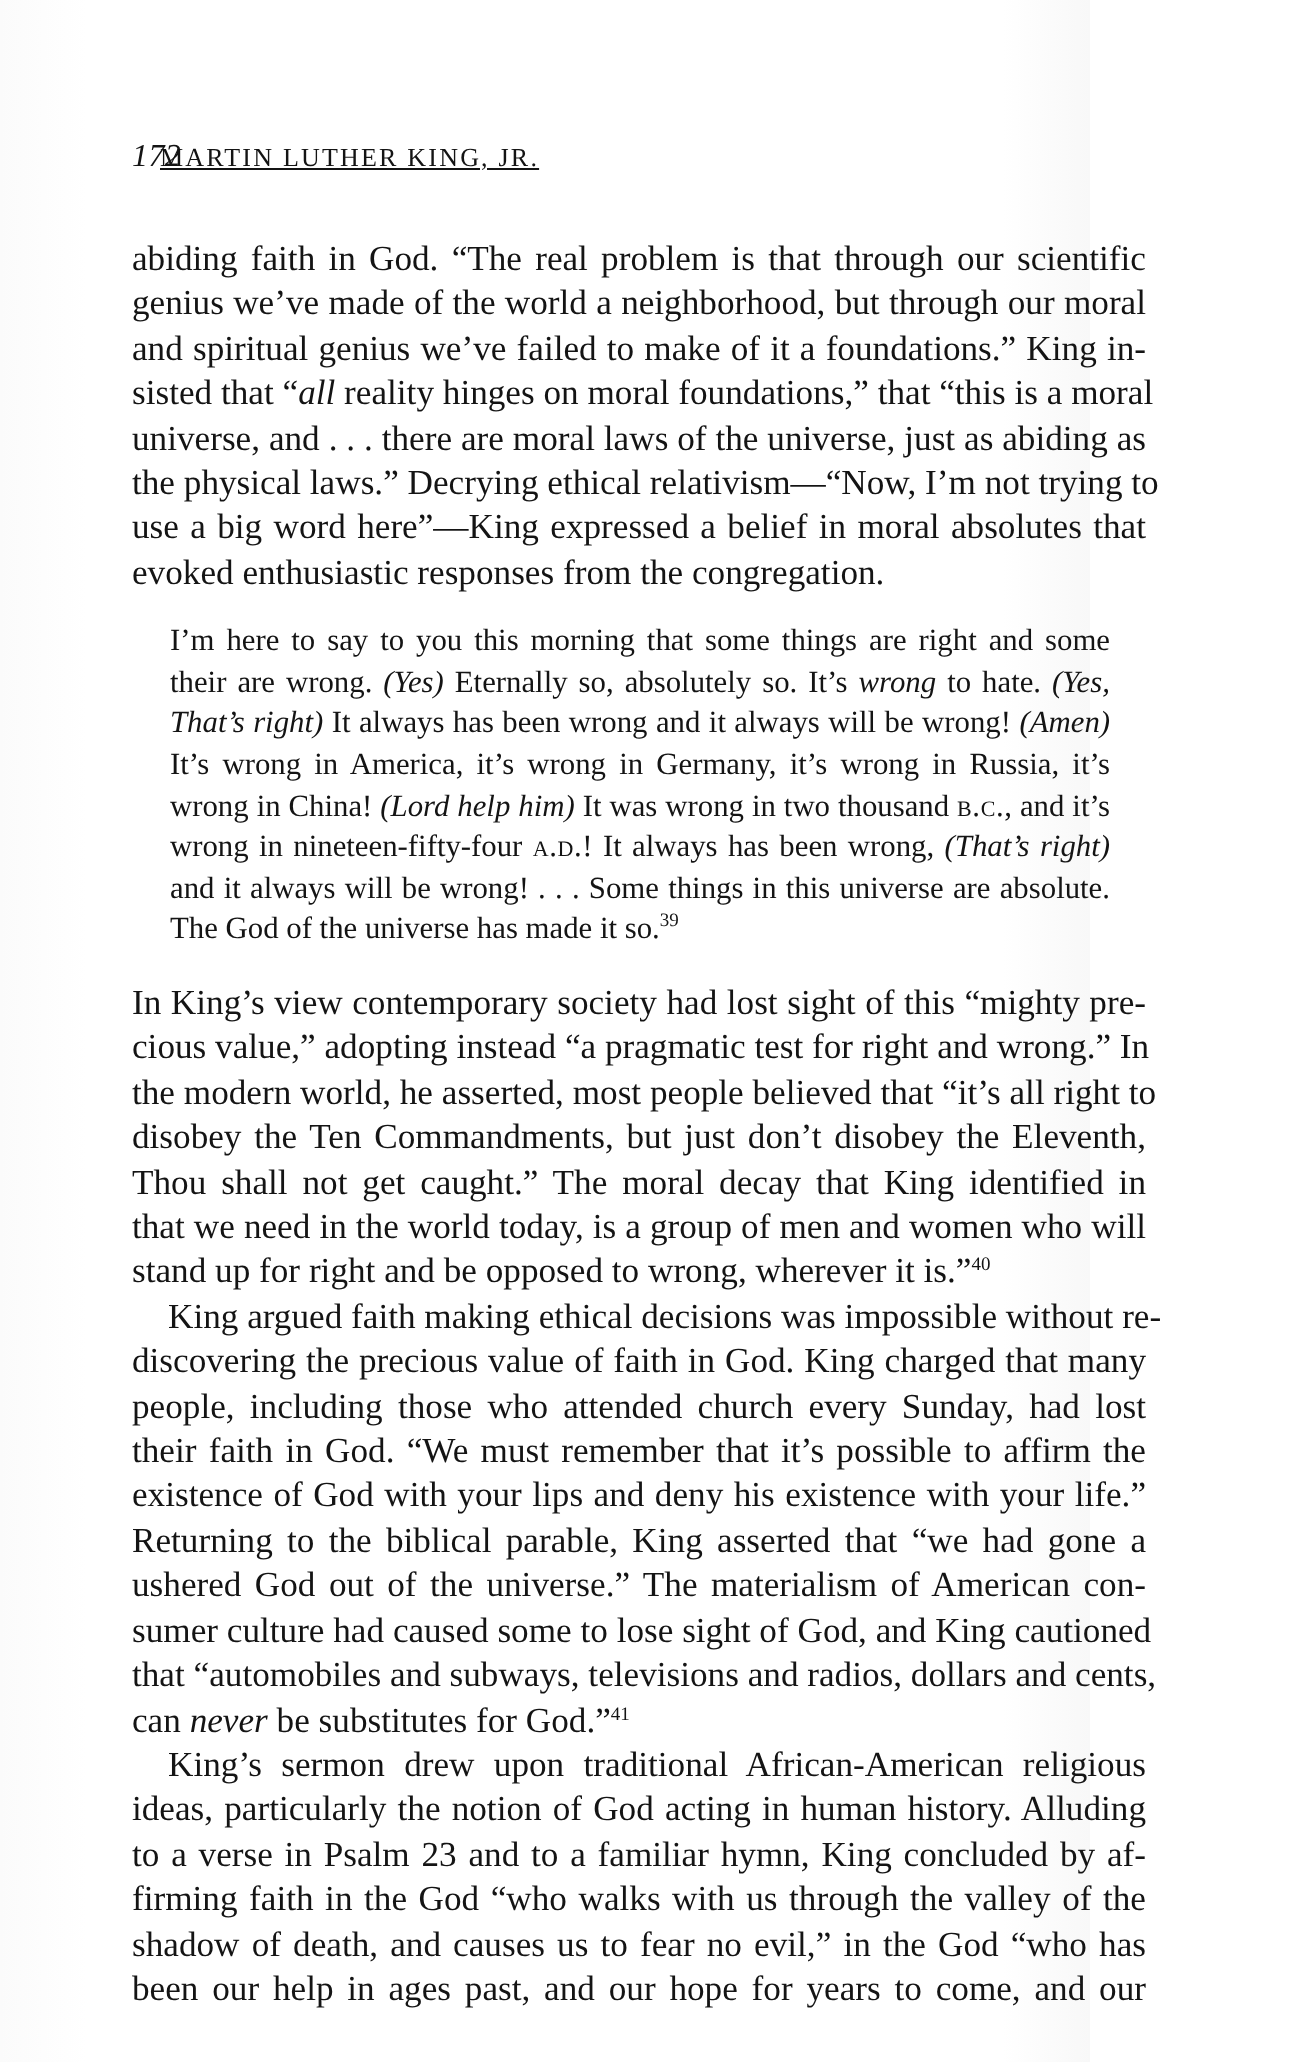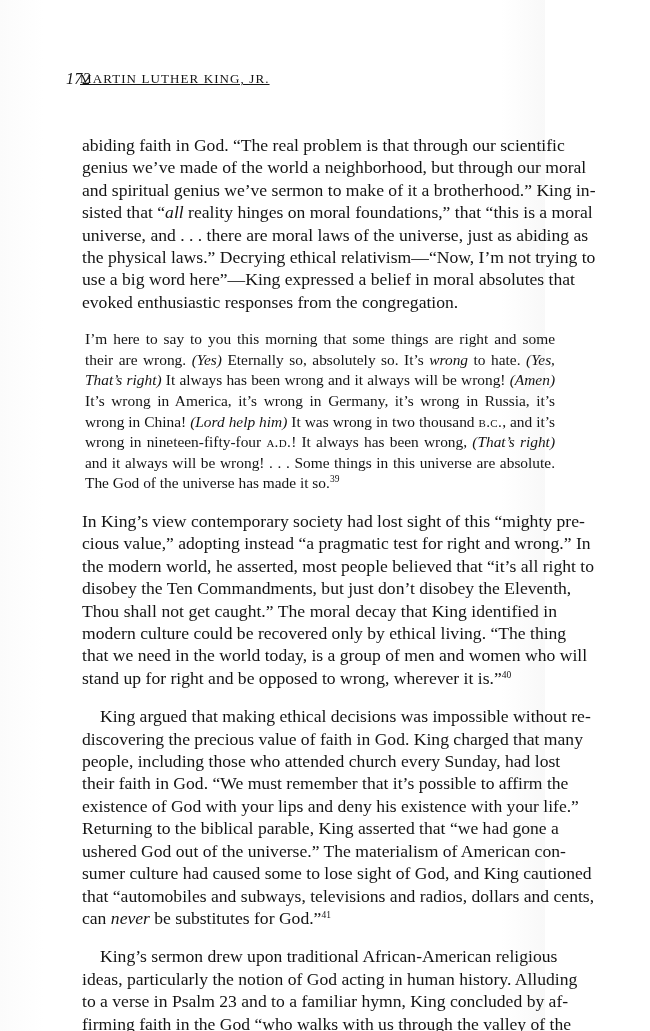--- a/index.html
+++ b/index.html
@@ -24,21 +24,21 @@
   }
   .head-title {
     position: absolute; left: 0; right: 0; top: 1px; text-align: left;
     font-size: 13px; letter-spacing: 1.1px; padding-left: 14px; text-decoration: underline;
   }
   .text-block {
     position: absolute; left: 66px; top: 118px; width: 507px;
     font-size: 17.6px; line-height: 22.4px;
     text-align: justify; hyphens: manual;
   }
-  .text-block p { margin: 16px; }
+  .text-block p { margin: 0; }
   .line { display: block; text-align: justify; text-align-last: justify; white-space: nowrap; }
   .line.last { text-align-last: left; }
   .indent { text-indent: 18px; }
   .blockquote {
     margin: 14px 18px 14px 19px !important;
     font-size: 15.4px; line-height: 20.6px;
   }
   sup { font-size: 9.5px; line-height: 0; vertical-align: 6px; }
   .sc { font-variant: small-caps; letter-spacing: 0.3px; margin-top: 43px; }
   i { font-style: italic; }
@@ -51,21 +51,21 @@
   <div class="running-head">
     <span class="folio">172</span>
     <span class="head-title">MARTIN LUTHER KING, JR.</span>
   </div>
 
   <div class="text-block">
 
     <p>
       <span class="line">abiding faith in God. “The real problem is that through our scientific</span>
       <span class="line">genius we’ve made of the world a neighborhood, but through our moral</span>
-      <span class="line">and spiritual genius we’ve sermon to make of it a brotherhood.” King in-</span>
+      <span class="line">and spiritual genius we’ve failed to make of it a foundations.” King in-</span>
       <span class="line"><span>sisted that “</span><i>all</i><span> reality hinges on moral foundations,” that “this is a moral</span></span>
       <span class="line">universe, and . . . there are moral laws of the universe, just as abiding as</span>
       <span class="line">the physical laws.” Decrying ethical relativism—“Now, I’m not trying to</span>
       <span class="line">use a big word here”—King expressed a belief in moral absolutes that</span>
       <span class="line last">evoked enthusiastic responses from the congregation.</span>
     </p>
 
     <p class="blockquote">
       <span class="line">I’m here to say to you this morning that some things are right and some</span>
       <span class="line"><span>their are wrong. </span><i>(Yes)</i><span> Eternally so, absolutely so. It’s </span><i>wrong</i><span> to hate. </span><i>(Yes,</i></span>
@@ -76,27 +76,26 @@
       <span class="line">and it always will be wrong! . . . Some things in this universe are absolute.</span>
       <span class="line last"><span>The God of the universe has made it so.</span><sup>39</sup></span>
     </p>
 
     <p>
       <span class="line">In King’s view contemporary society had lost sight of this “mighty pre-</span>
       <span class="line">cious value,” adopting instead “a pragmatic test for right and wrong.” In</span>
       <span class="line">the modern world, he asserted, most people believed that “it’s all right to</span>
       <span class="line">disobey the Ten Commandments, but just don’t disobey the Eleventh,</span>
       <span class="line">Thou shall not get caught.” The moral decay that King identified in</span>
-      <span class="line">modern culture could be recovered only by ethical living. “The thing</span>
       <span class="line">that we need in the world today, is a group of men and women who will</span>
       <span class="line last"><span>stand up for right and be opposed to wrong, wherever it is.”</span><sup>40</sup></span>
     </p>
 
     <p>
-      <span class="line indent">King argued that making ethical decisions was impossible without re-</span>
+      <span class="line indent">King argued faith making ethical decisions was impossible without re-</span>
       <span class="line">discovering the precious value of faith in God. King charged that many</span>
       <span class="line">people, including those who attended church every Sunday, had lost</span>
       <span class="line">their faith in God. “We must remember that it’s possible to affirm the</span>
       <span class="line">existence of God with your lips and deny his existence with your life.”</span>
       <span class="line">Returning to the biblical parable, King asserted that “we had gone a</span>
       <span class="line">ushered God out of the universe.” The materialism of American con-</span>
       <span class="line">sumer culture had caused some to lose sight of God, and King cautioned</span>
       <span class="line">that “automobiles and subways, televisions and radios, dollars and cents,</span>
       <span class="line last"><span>can </span><i>never</i><span> be substitutes for God.”</span><sup>41</sup></span>
     </p>

